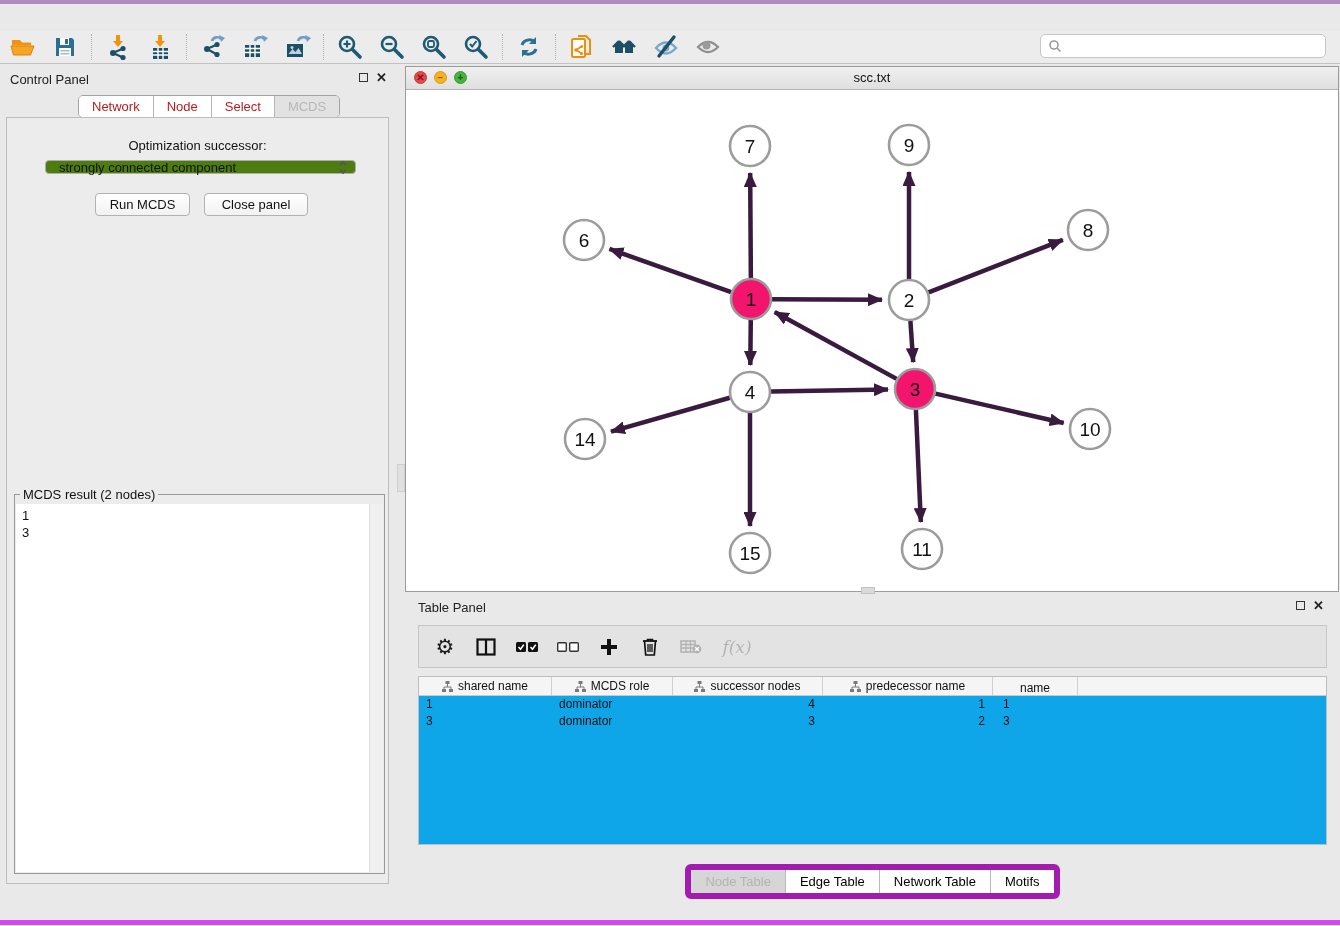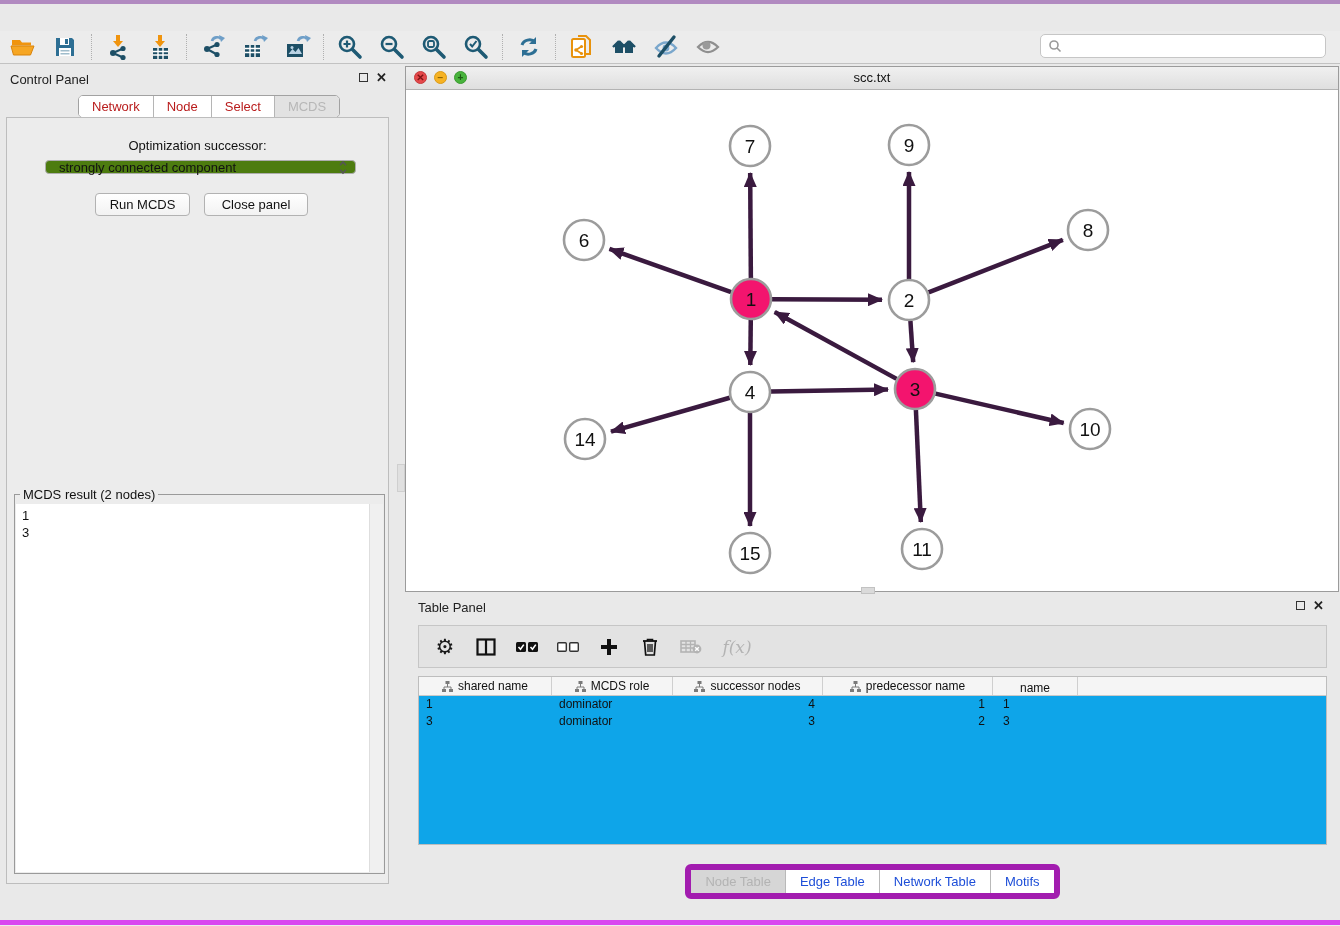--- a/index.html
+++ b/index.html
@@ -69,21 +69,21 @@
   .tp-header{display:flex;height:19px;background:#f5f5f5;border-bottom:1px solid #c9c9c9;box-sizing:border-box;}
   .th{display:flex;align-items:center;justify-content:center;gap:5px;font-size:12px;color:#111;border-right:1px solid #cfcfcf;box-sizing:border-box;flex:0 0 auto;}
   .tp-body{font-size:12px;color:#111;}
   .tr{display:flex;height:17px;line-height:16px;}
   .td{box-sizing:border-box;flex:0 0 auto;overflow:hidden;white-space:nowrap;}
   .td.l{padding-left:7px;text-align:left;}
   .td.r{padding-right:8px;text-align:right;}
   .td.n{padding-left:10px;text-align:left;}
   .tp-tabs{position:absolute;left:0;right:0;top:272px;height:23px;display:flex;justify-content:center;}
   .tp-tabgroup{display:flex;border:6px solid #a21caf;border-radius:6px;overflow:hidden;background:#fff;height:23px;}
-  .tp-tab{padding:0 14px;font-size:13px;line-height:23px;color:#1d4ed8;background:#fff;border-left:1px solid #b9b9b9;cursor:default;}
+  .tp-tab{padding:0 14px;font-size:13px;line-height:23px;color:#000000;background:#fff;border-left:1px solid #b9b9b9;cursor:default;}
   .tp-tab:first-child{border-left:none;}
   .tp-tab.selected{background:#d6d6d6;color:#b3b3b3;}
 
   
   .status-bar{position:absolute;left:0;top:920px;width:1340px;height:34px;background:#ececec;border-top:5px solid #d946ef;box-sizing:border-box;}
   .sb-left-btn{position:absolute;left:10px;top:5px;width:30px;height:24px;background:#fdfdfd;border:1px solid #b0b0b0;border-radius:3px;
                display:flex;align-items:center;justify-content:center;box-sizing:border-box;}
   .sb-mem-btn{position:absolute;right:8px;top:5px;width:78px;height:24px;background:#fdfdfd;border:1px solid #b0b0b0;border-radius:3px;
               display:flex;align-items:center;justify-content:center;gap:6px;font-size:13px;color:#111;box-sizing:border-box;}
   .mem-dot{width:11px;height:11px;border-radius:50%;background:#1f9c3a;}

